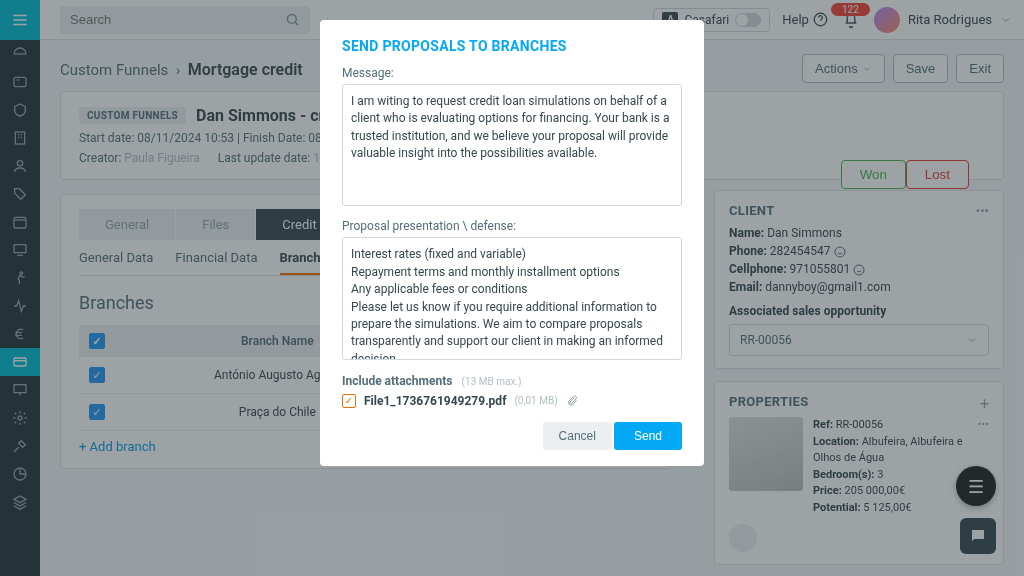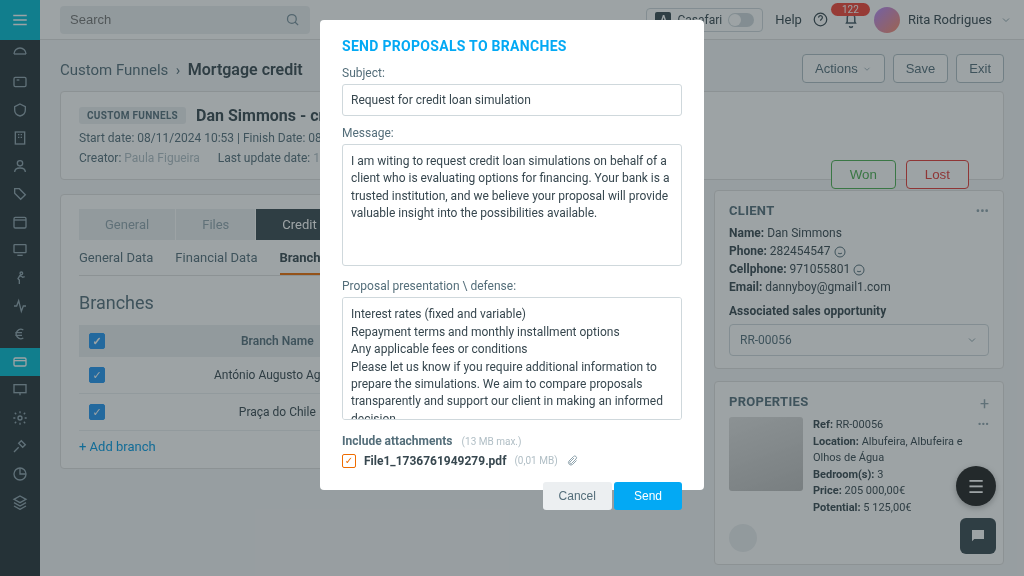--- a/index.html
+++ b/index.html
@@ -13,38 +13,38 @@
 
 
 .topbar { position: absolute; left: 40px; top: 0; right: 0; height: 40px; display: flex; align-items: center; padding: 0 12px 0 20px; background: #fff; border-bottom: 1px solid #e0e0e0; }
 .search-box { display: flex; align-items: center; background: #eceff1; border-radius: 4px; height: 28px; width: 250px; padding: 0 10px; color: #78909c; }
 .search-box input { border: none; background: transparent; outline: none; flex: 1; font-size: 13px; }
 .spacer { flex: 1; }
 .chip { display: inline-flex; align-items: center; gap: 6px; border: 1px solid #cfd8dc; border-radius: 4px; padding: 3px 8px; font-size: 12px; color: #37474f; margin-right: 12px; }
 .chip .sq { width: 16px; height: 16px; background: #37474f; color:#fff; display:flex;align-items:center;justify-content:center;border-radius:2px;font-size:10px;font-weight:700;}
 .toggle { width: 26px; height: 14px; background: #cfd8dc; border-radius: 7px; position: relative; }
 .toggle::after { content: ""; position: absolute; width: 12px; height: 12px; background: #fff; border-radius: 50%; top: 1px; left: 1px; }
-.help { display: flex; align-items: center; gap: 11px; color: #37474f; margin-right: 14px; cursor: pointer; }
+.help { display: flex; align-items: center; gap: 4px; color: #37474f; margin-right: 14px; cursor: pointer; }
 .bell { position: relative; margin-right: 14px; color: #455a64; cursor:pointer; }
 .bell .badge { position: absolute; top: -8px; right: -10px; background: #f44336; color: #fff; font-size: 10px; padding: 1px 11px; border-radius: 8px; }
 .user { display: flex; align-items: center; gap: 8px; color: #37474f; cursor:pointer; }
 .avatar { width: 26px; height: 26px; border-radius: 50%; background: linear-gradient(135deg,#b388ff,#ff8a65); }
 
 
 .main { position: absolute; left: 40px; top: 40px; right: 0; bottom: 0; padding: 20px; overflow: hidden; }
 .bc { font-size: 15px; color: #546e7a; margin-bottom: 12px; }
 .bc strong { color: #37474f; font-weight: 600; font-size: 16px; }
 .actions { position: absolute; top: 14px; right: 20px; display:flex; gap:8px; }
 .btn { border: 1px solid #b0bec5; background: #fff; color: #546e7a; padding: 6px 12px; border-radius: 4px; font-size: 13px; cursor:pointer; display:inline-flex;align-items:center;gap:4px;}
 .card { background: #fff; border: 1px solid #e0e0e0; border-radius: 4px; padding: 14px 18px; margin-bottom: 14px; }
 .pill { background: #eceff1; color: #546e7a; font-size: 10px; font-weight: 700; padding: 3px 8px; border-radius: 3px; letter-spacing: .3px; }
 .opp-title { font-size: 16px; font-weight: 700; color: #37474f; }
 .meta { font-size: 12px; color: #546e7a; margin-top: 6px; }
 .meta .light { color: #b0bec5; }
-.wl { position: absolute; top: 68px; right: 34px; display: flex; gap: 10px; }
+.wl { position: absolute; top: 68px; right: 34px; display: flex; }
 .wonbtn { border: 1px solid #4caf50; color: #4caf50; padding: 6px 18px; border-radius: 4px; background:#fff; cursor:pointer;}
 .lostbtn { border: 1px solid #e53935; color: #e53935; padding: 6px 18px; border-radius: 4px; background:#fff; cursor:pointer;}
 
 .tabs1 { display:flex; gap:0; margin-bottom: 10px;}
 .tab1 { padding: 8px 26px; background:#eceff1; color:#90a4ae; font-size:13px; border-right:1px solid #fff; cursor:pointer;}
 .tab1.sel { background:#37474f; color:#fff;}
 .tabs2 { display:flex; gap:22px; border-bottom:1px solid #e0e0e0; margin-bottom:16px;}
 .tab2 { padding-bottom:8px; color:#546e7a; font-size:13px; cursor:pointer;}
 .tab2.sel { color:#37474f; font-weight:700; border-bottom:2px solid #ef6c00;}
 
@@ -352,24 +352,20 @@
 <div class="chat">
   <svg width="18" height="18" viewBox="0 0 24 24" fill="#fff">
       <path d="M4 4h16v12H7l-3 3V4z"></path>
     </svg>
 </div>
 
 <div class="overlay">
   <div class="modal">
     <h3>SEND PROPOSALS TO BRANCHES</h3>
     <div class="field">
-      <label>Subject:</label>
-      <input type="text" value="Request for credit loan simulation" style="">
-    </div>
-    <div class="field">
       <label>Message:</label>
       <textarea rows="6" style="">I am witing to request credit loan simulations on behalf of a client who is evaluating options for financing. Your bank is a trusted institution, and we believe your proposal will provide valuable insight into the possibilities available.</textarea>
     </div>
     <div class="field">
       <label>Proposal presentation \ defense:</label>
       <textarea rows="6" style="">Interest rates (fixed and variable)
 Repayment terms and monthly installment options
 Any applicable fees or conditions
 Please let us know if you require additional information to prepare the simulations. We aim to compare proposals transparently and support our client in making an informed decision.
 

